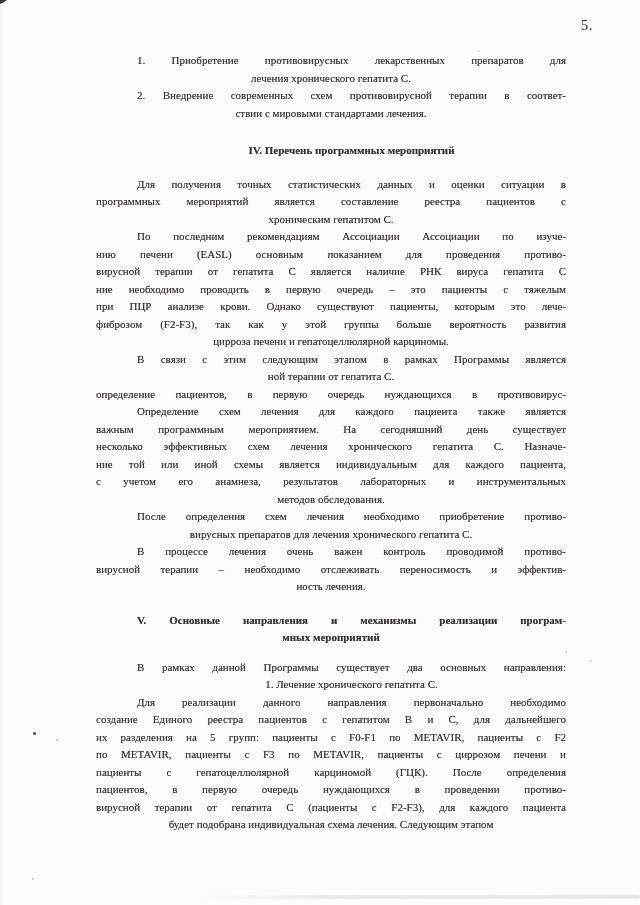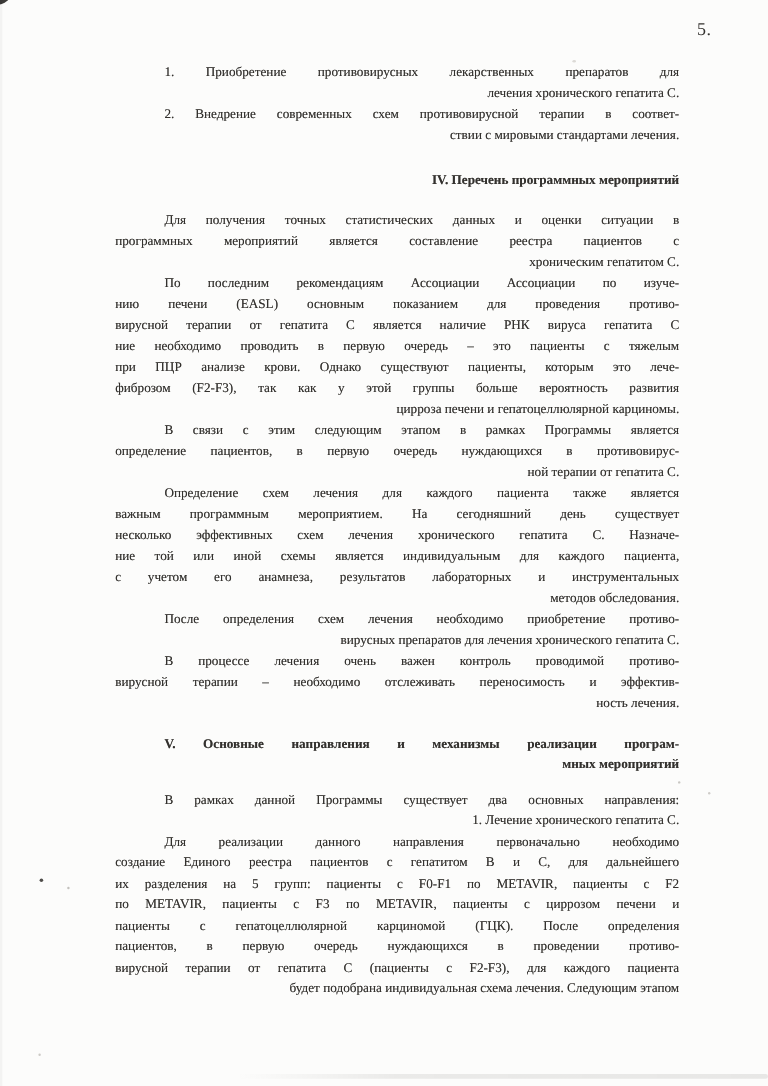--- a/index.html
+++ b/index.html
@@ -25,21 +25,21 @@
     left: 96px; top: 52px;
     width: 470px;
     font-size: 11px;
     line-height: 17.5px;
     text-shadow: 0 0 0.5px rgba(51,49,46,0.55);
   }
   .block { margin: 0; }
   .heading-iv, .heading-v { font-weight: 700; }
   .heading-iv { margin-top: 20px; margin-bottom: 16px; font-family: Liberation Serif, serif; }
   .heading-v  { margin-top: 16px; margin-bottom: 12px; }
-  .line { text-align: right; white-space: normal; }
+  .line { text-align: center; white-space: normal; }
   .line.fill { text-align: justify; text-align-last: justify; }
   .line.indent { padding-left: 41px; }
   
   .corner-tick {
     position: absolute; left: 0; top: 0;
     width: 7px; height: 4px;
     background: #3c3a38;
     clip-path: polygon(0 0, 100% 0, 55% 55%, 0 100%);
   }
   .edge-shade {
@@ -91,22 +91,22 @@
         <div class="line indent fill">По последним рекомендациям Ассоциации Ассоциации по изуче-</div>
         <div class="line fill">нию печени (EASL) основным показанием для проведения противо-</div>
         <div class="line fill">вирусной терапии от гепатита С является наличие РНК вируса гепатита С</div>
         <div class="line fill">ние необходимо проводить в первую очередь – это пациенты с тяжелым</div>
         <div class="line fill">при ПЦР анализе крови. Однако существуют пациенты, которым это лече-</div>
         <div class="line fill">фиброзом (F2-F3), так как у этой группы больше вероятность развития</div>
         <div class="line">цирроза печени и гепатоцеллюлярной карциномы.</div>
       </div>
       <div class="block paragraph">
         <div class="line indent fill">В связи с этим следующим этапом в рамках Программы является</div>
+        <div class="line">ной терапии от гепатита С.</div>
         <div class="line fill">определение пациентов, в первую очередь нуждающихся в противовирус-</div>
-        <div class="line">ной терапии от гепатита С.</div>
       </div>
       <div class="block paragraph">
         <div class="line indent fill">Определение схем лечения для каждого пациента также является</div>
         <div class="line fill">важным программным мероприятием. На сегодняшний день существует</div>
         <div class="line fill">несколько эффективных схем лечения хронического гепатита С. Назначе-</div>
         <div class="line fill">ние той или иной схемы является индивидуальным для каждого пациента,</div>
         <div class="line fill">с учетом его анамнеза, результатов лабораторных и инструментальных</div>
         <div class="line">методов обследования.</div>
       </div>
       <div class="block paragraph">

